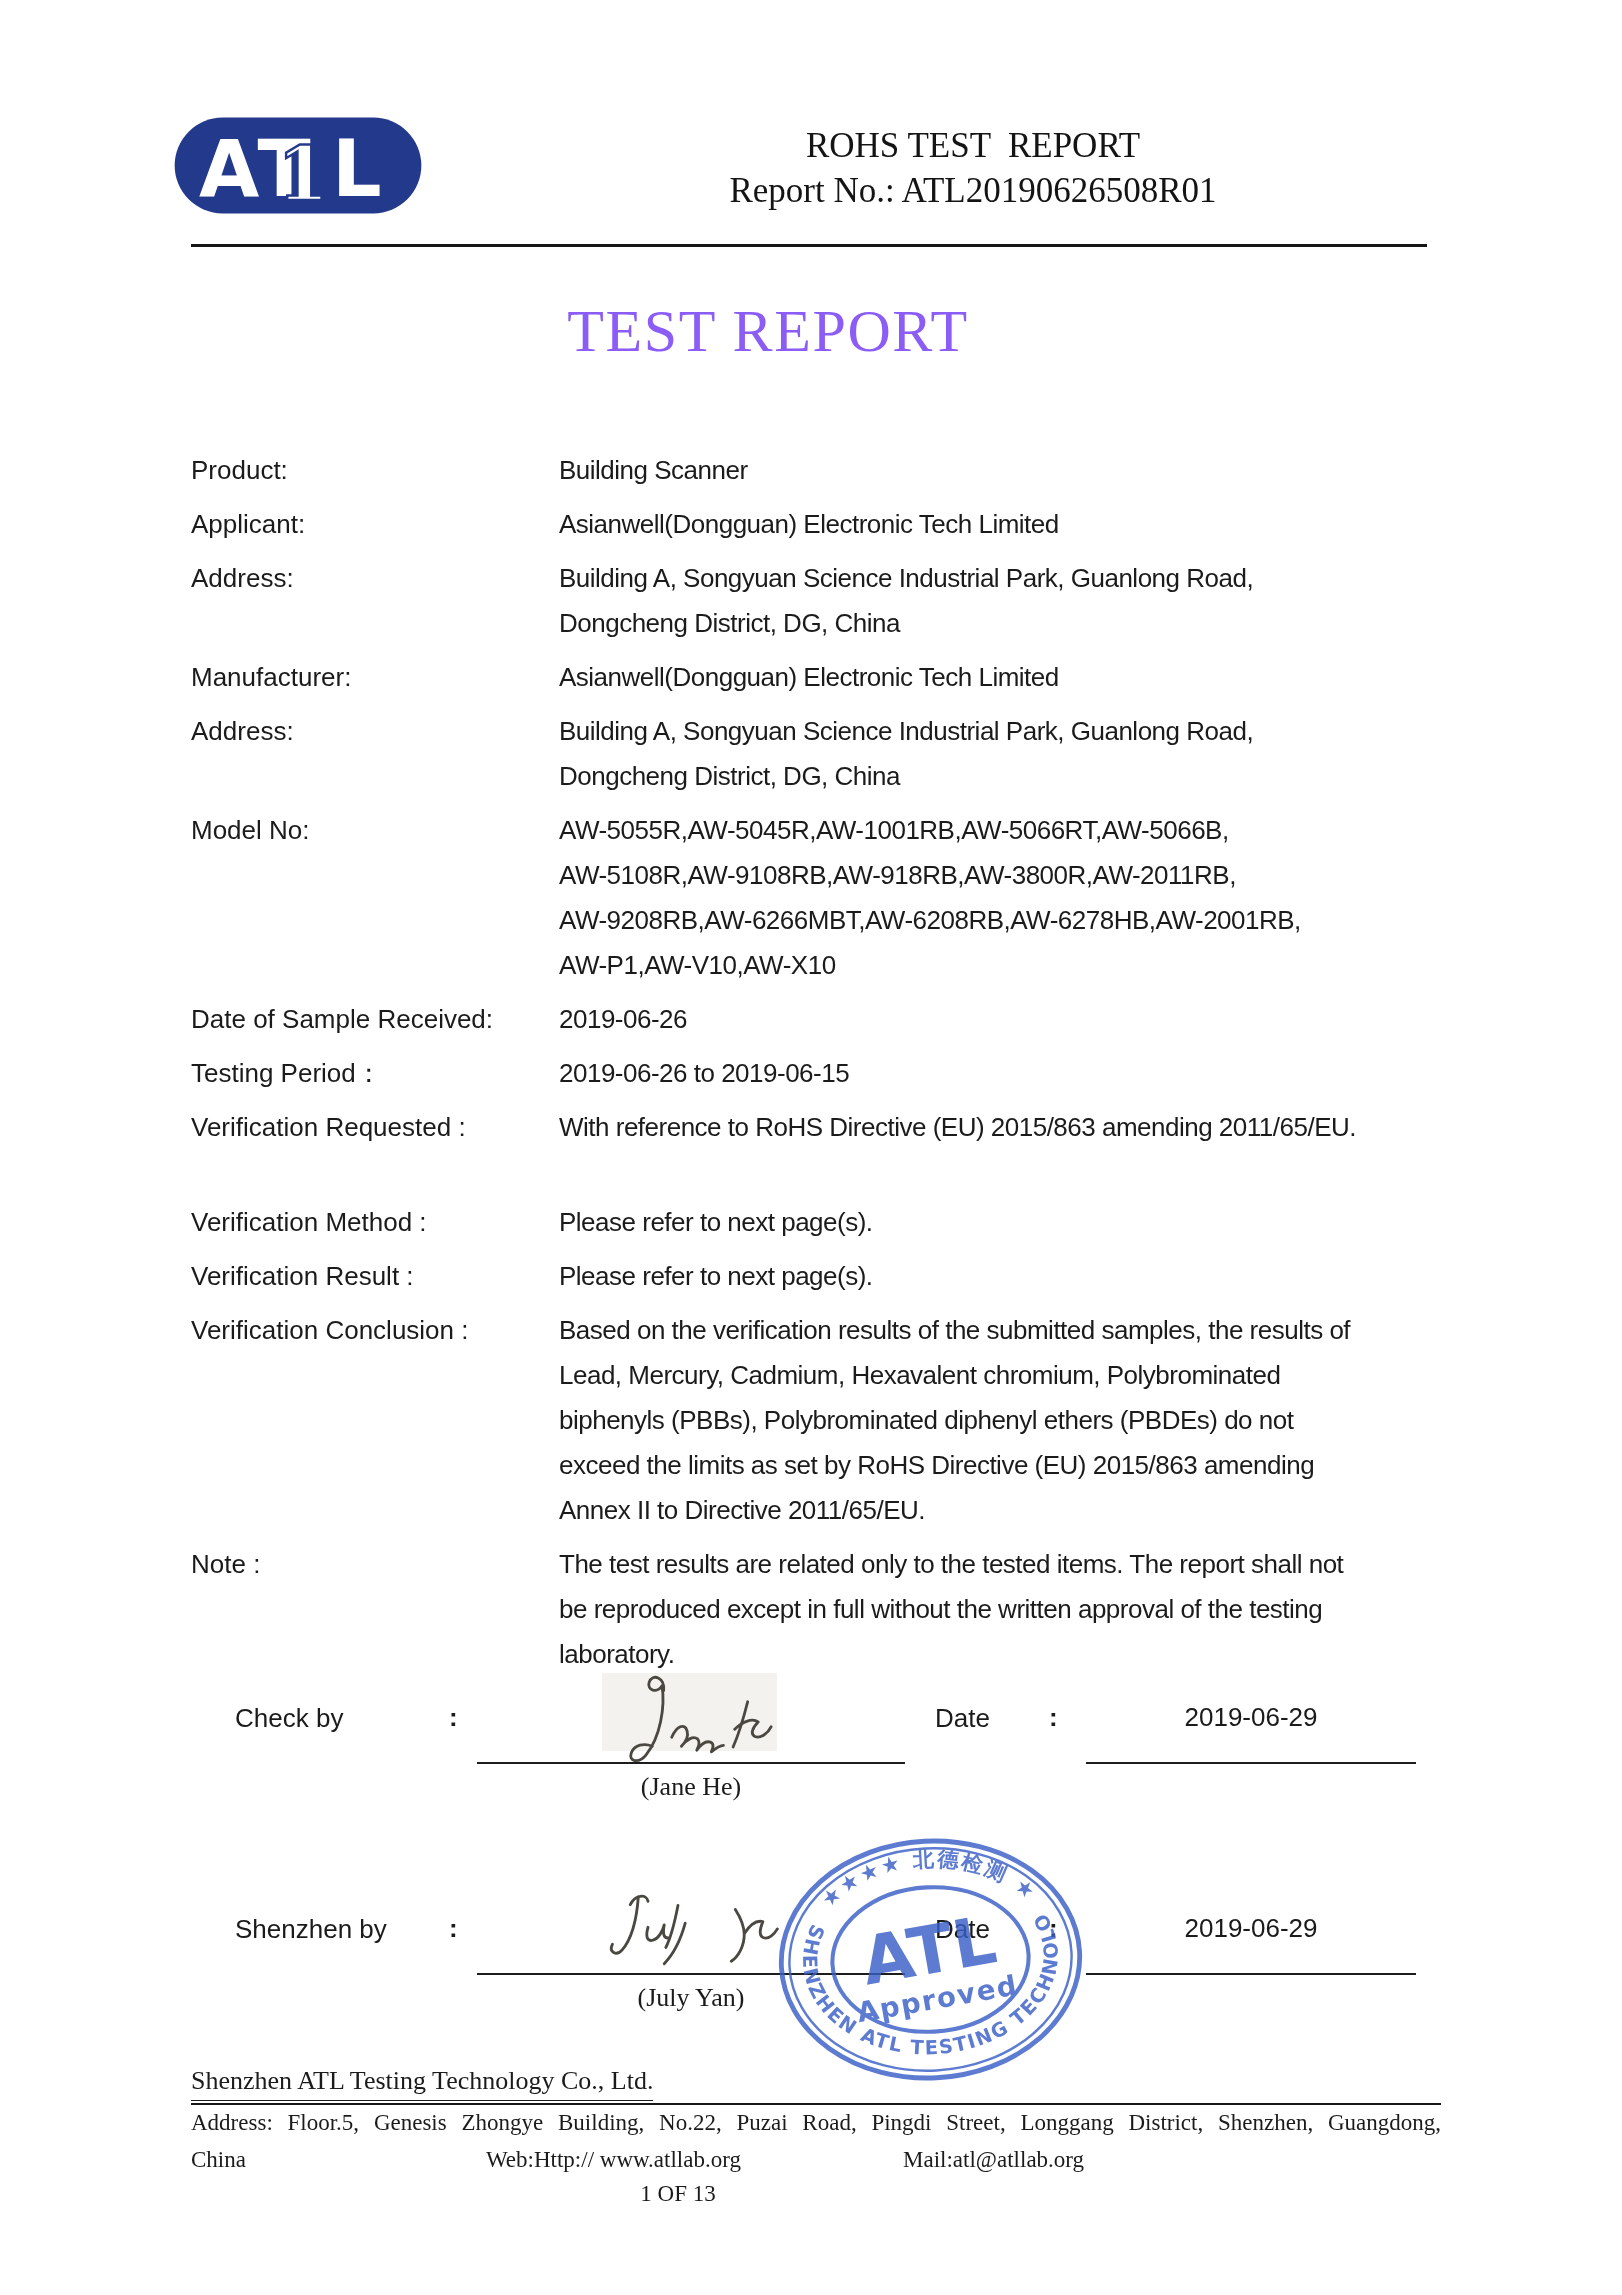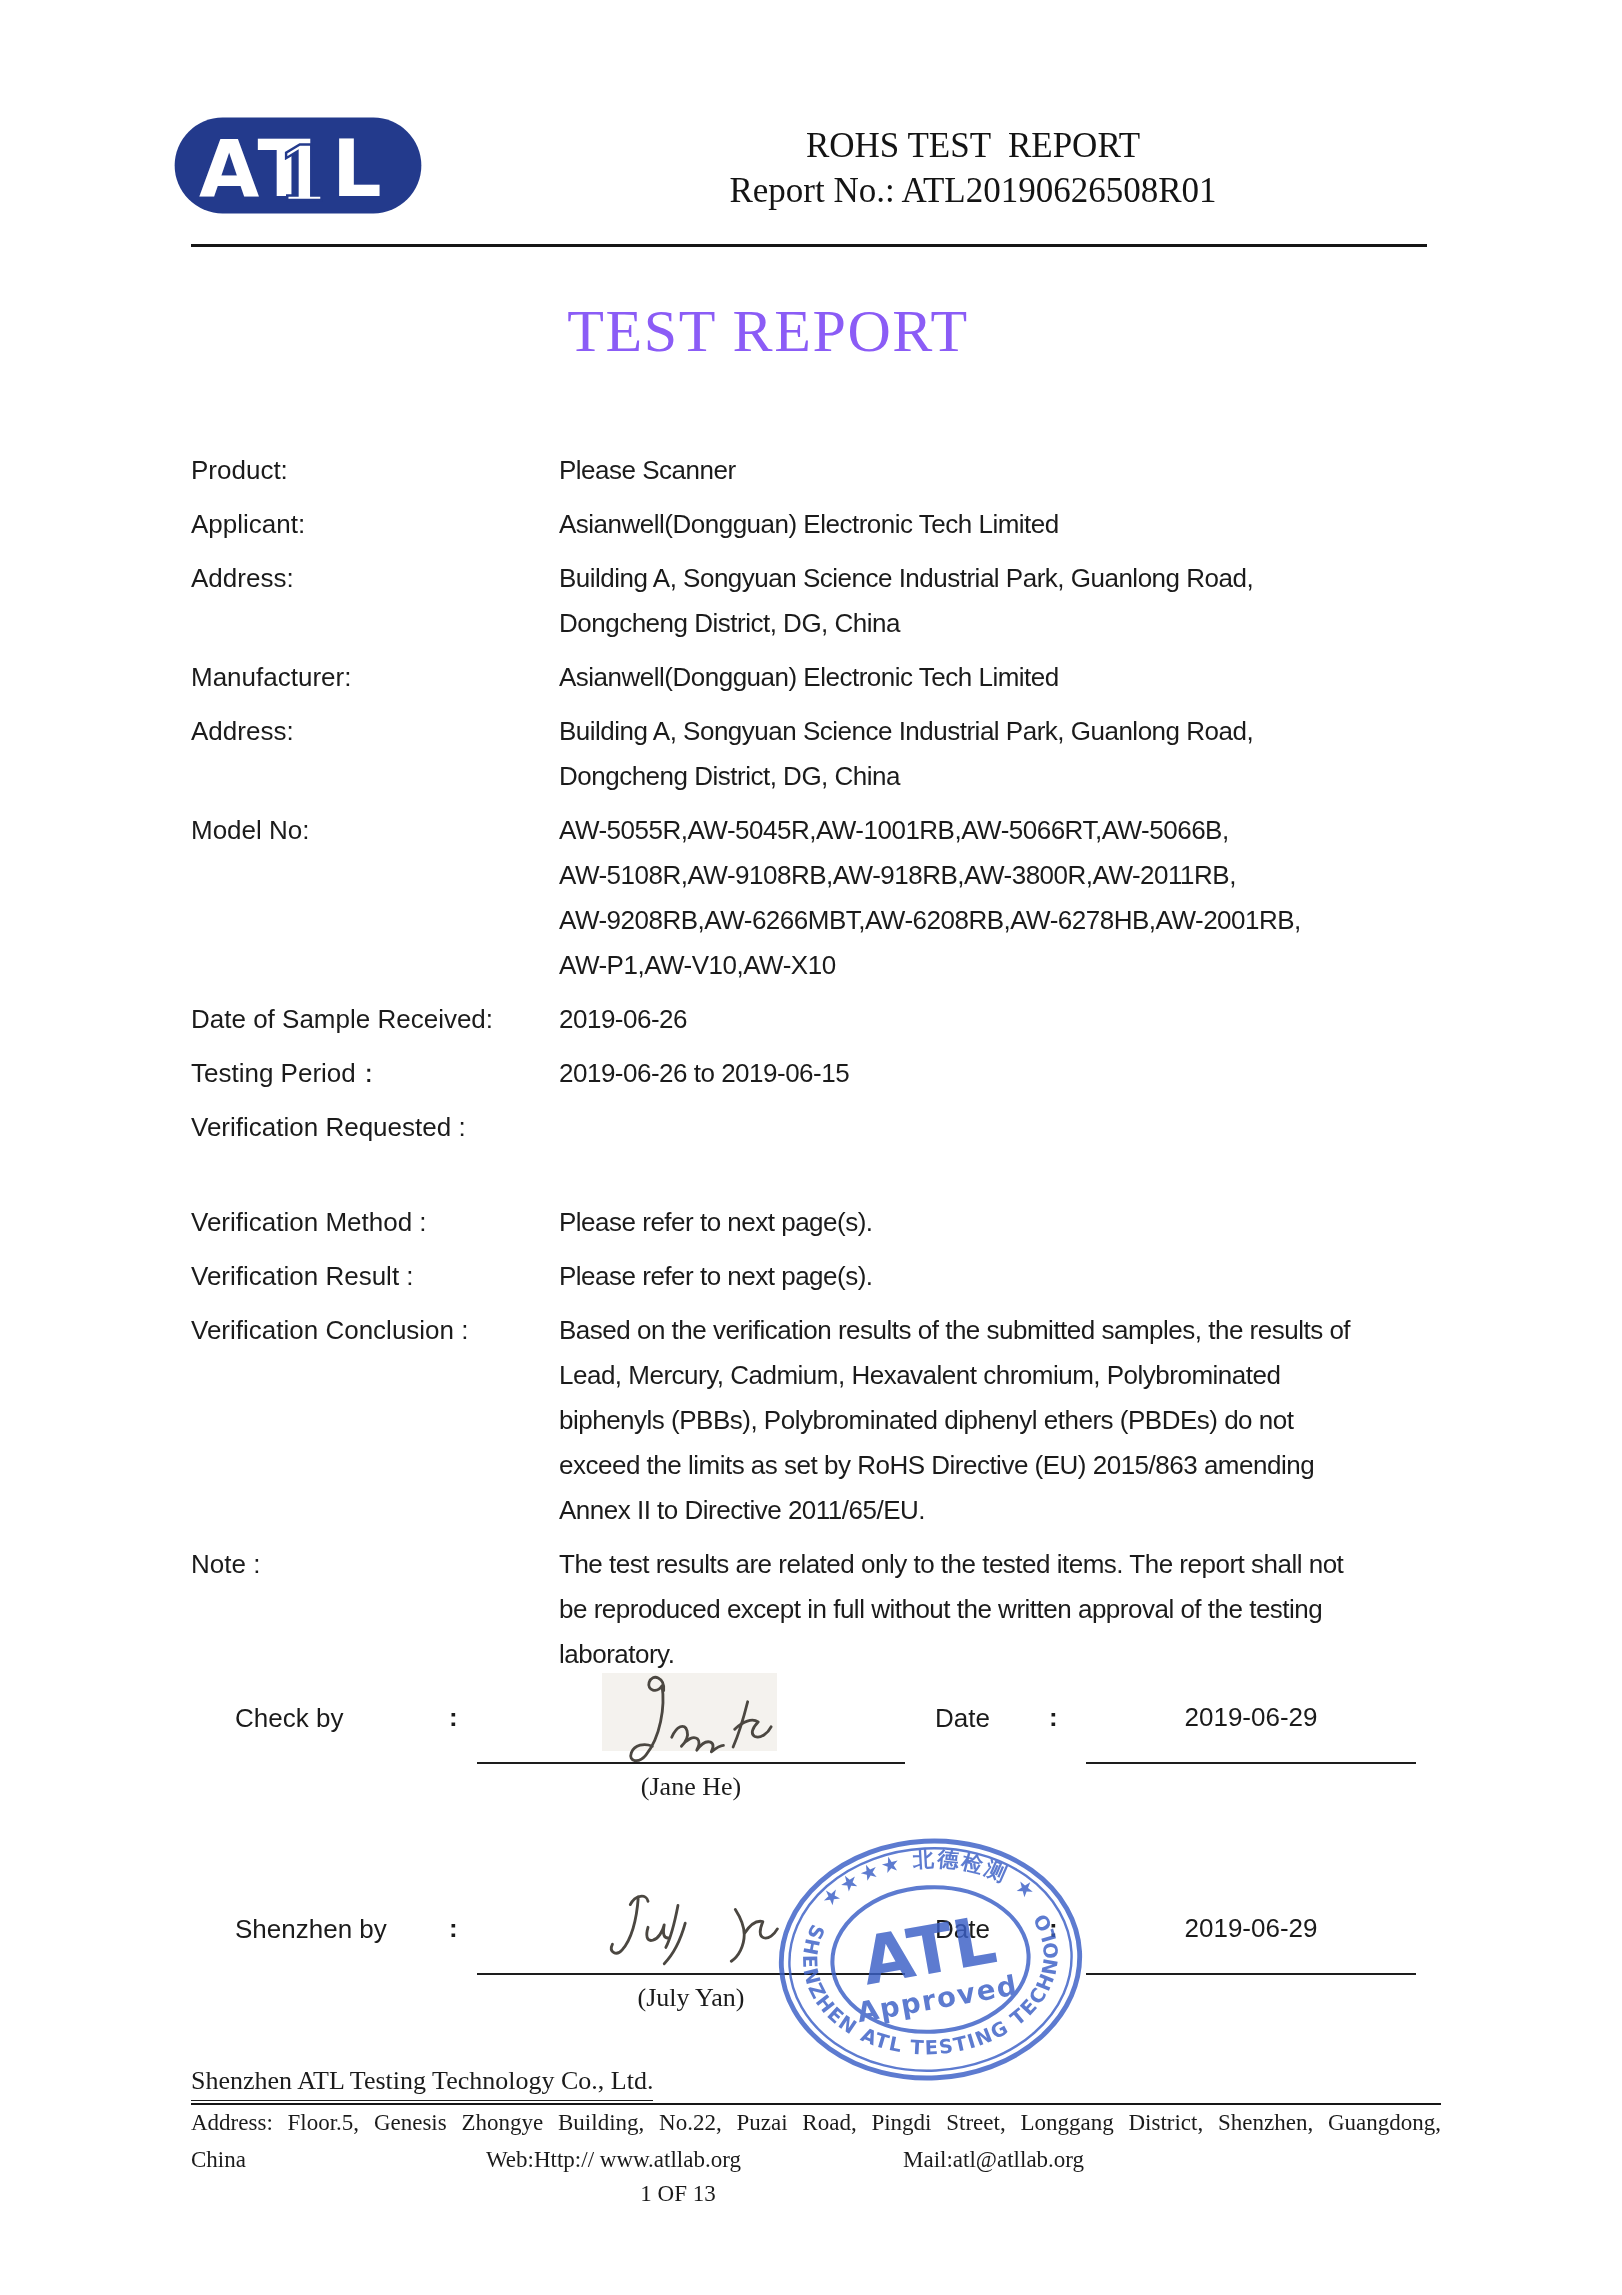--- a/index.html
+++ b/index.html
@@ -72,21 +72,21 @@
     <div class="header-title">ROHS TEST  REPORT</div>
     <div class="header-reportno">Report No.: ATL20190626508R01</div>
   </div>
   <div class="header-rule"></div>
 
   <div class="doc-title">TEST REPORT</div>
 
   <div class="fields">
     <div class="frow">
       <div class="flabel">Product:</div>
-      <div class="fvalue">Please Scanner</div>
+      <div class="fvalue">Building Scanner</div>
     </div>
     <div class="frow">
       <div class="flabel">Applicant:</div>
       <div class="fvalue">Asianwell(Dongguan) Electronic Tech Limited</div>
     </div>
     <div class="frow">
       <div class="flabel">Address:</div>
       <div class="fvalue">Building A, Songyuan Science Industrial Park, Guanlong Road,
 Dongcheng District, DG, China</div>
     </div>
@@ -109,20 +109,21 @@
     <div class="frow">
       <div class="flabel">Date of Sample Received:</div>
       <div class="fvalue">2019-06-26</div>
     </div>
     <div class="frow">
       <div class="flabel">Testing Period：</div>
       <div class="fvalue">2019-06-26 to 2019-06-15</div>
     </div>
     <div class="frow gap-after">
       <div class="flabel">Verification Requested :</div>
+      <div class="fvalue">With reference to RoHS Directive (EU) 2015/863 amending 2011/65/EU.</div>
     </div>
     <div class="frow">
       <div class="flabel">Verification Method :</div>
       <div class="fvalue">Please refer to next page(s).</div>
     </div>
     <div class="frow">
       <div class="flabel">Verification Result :</div>
       <div class="fvalue">Please refer to next page(s).</div>
     </div>
     <div class="frow">

